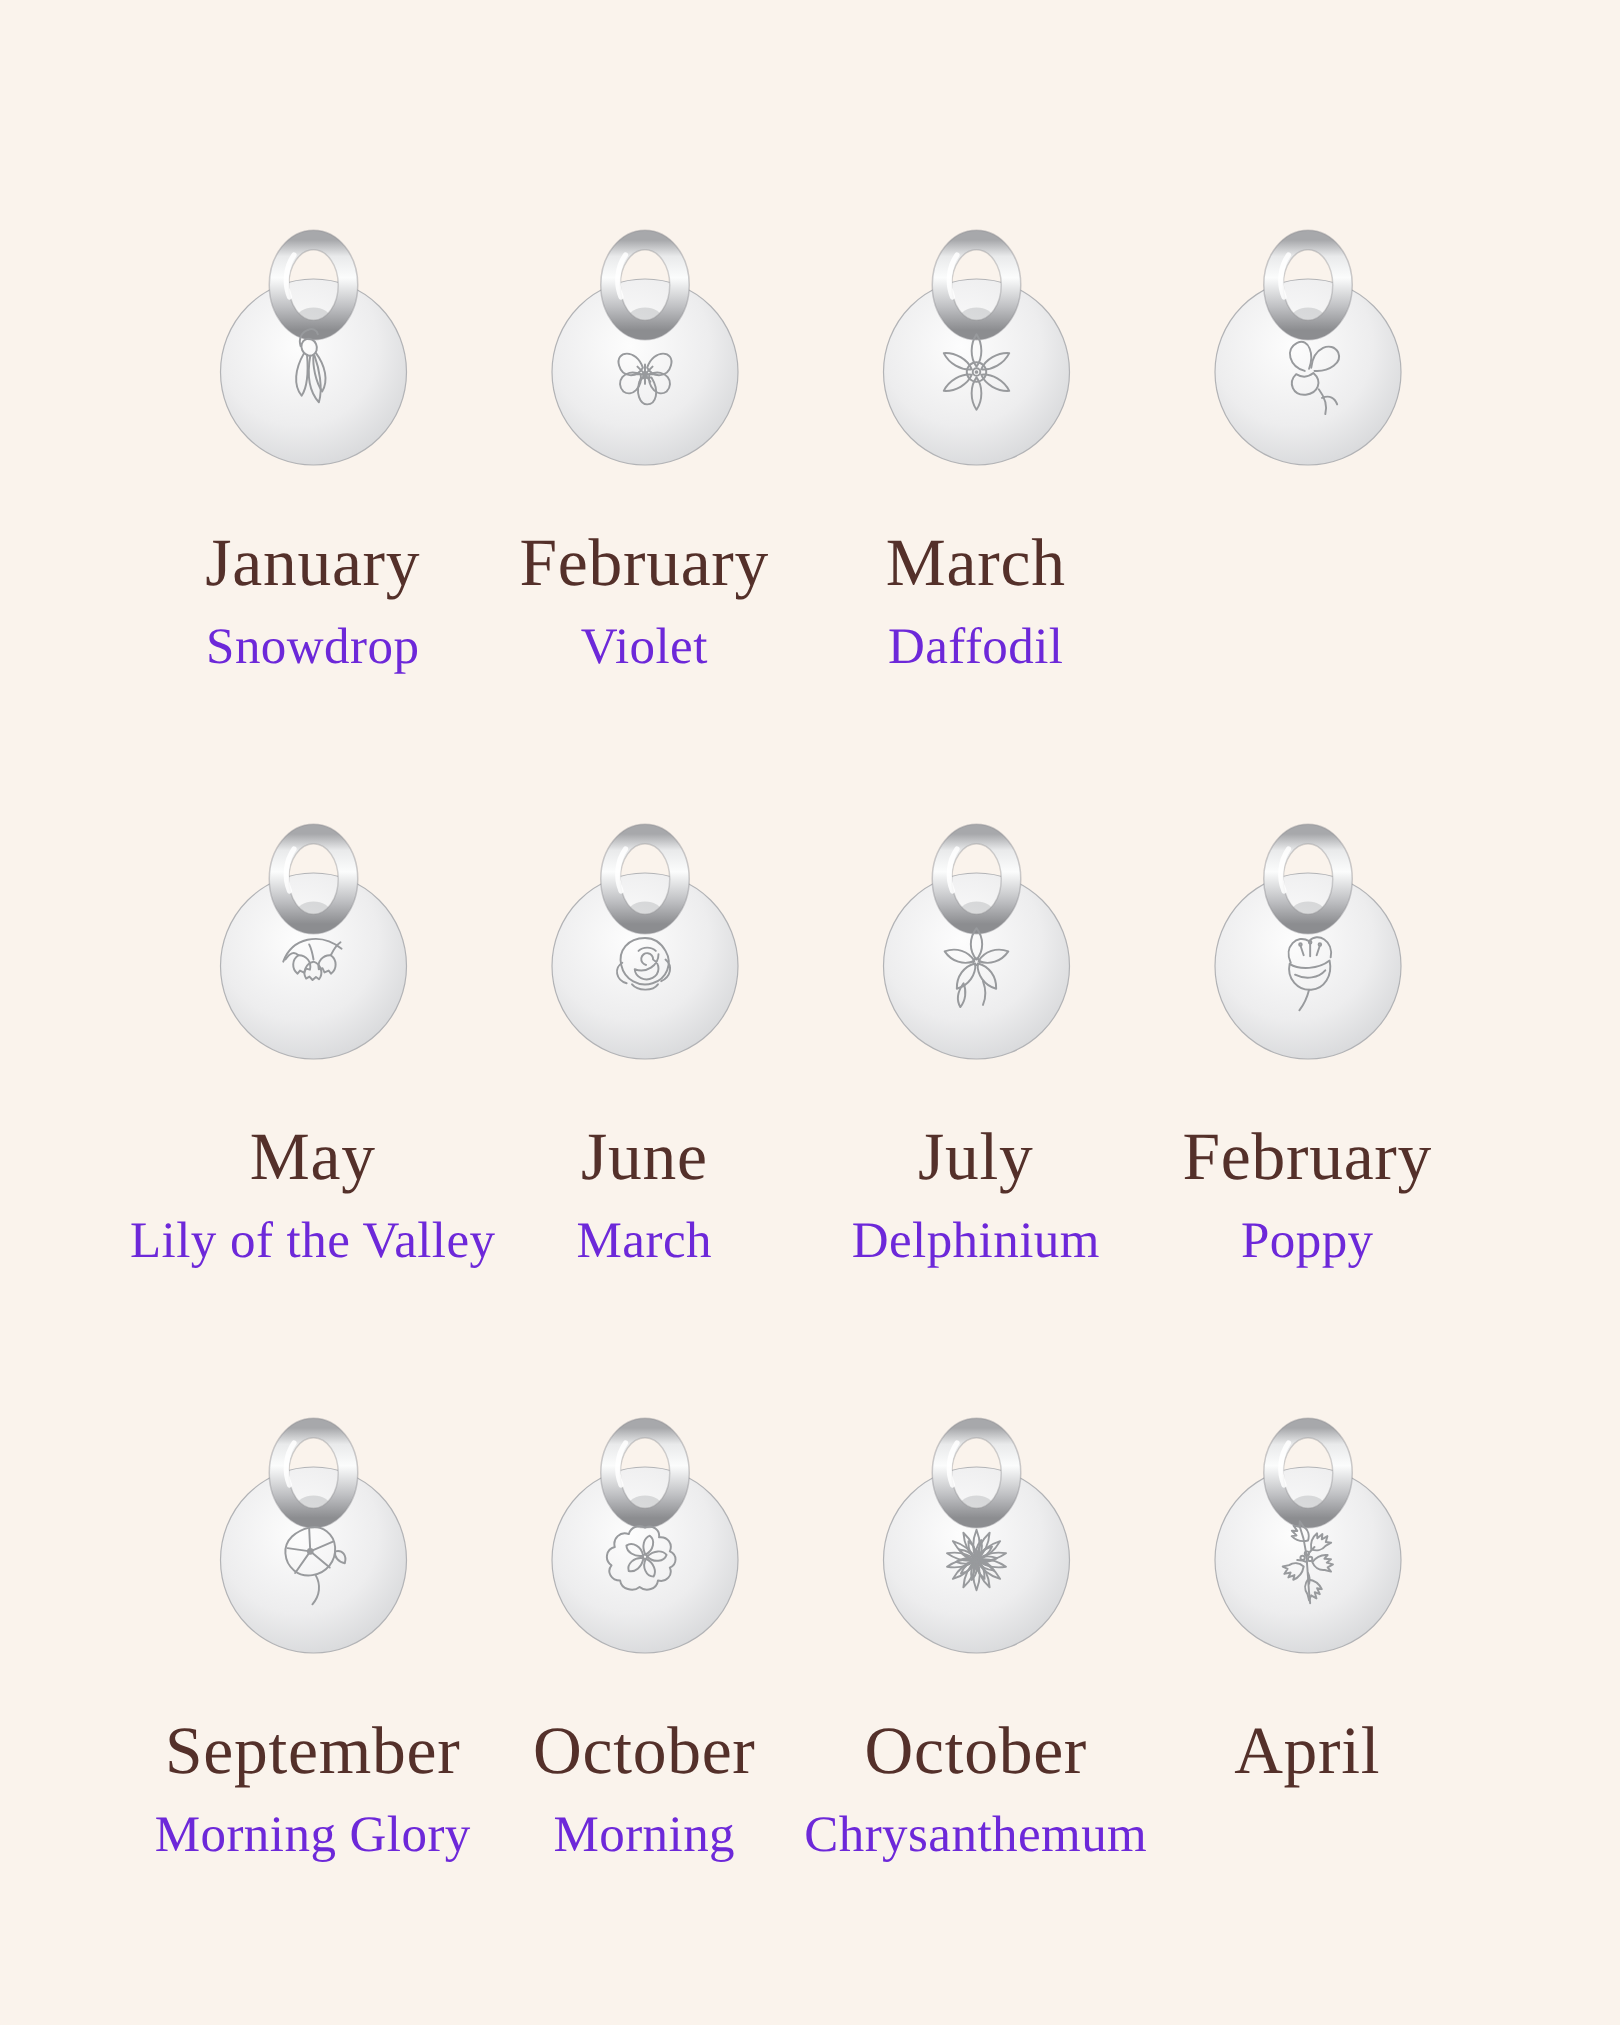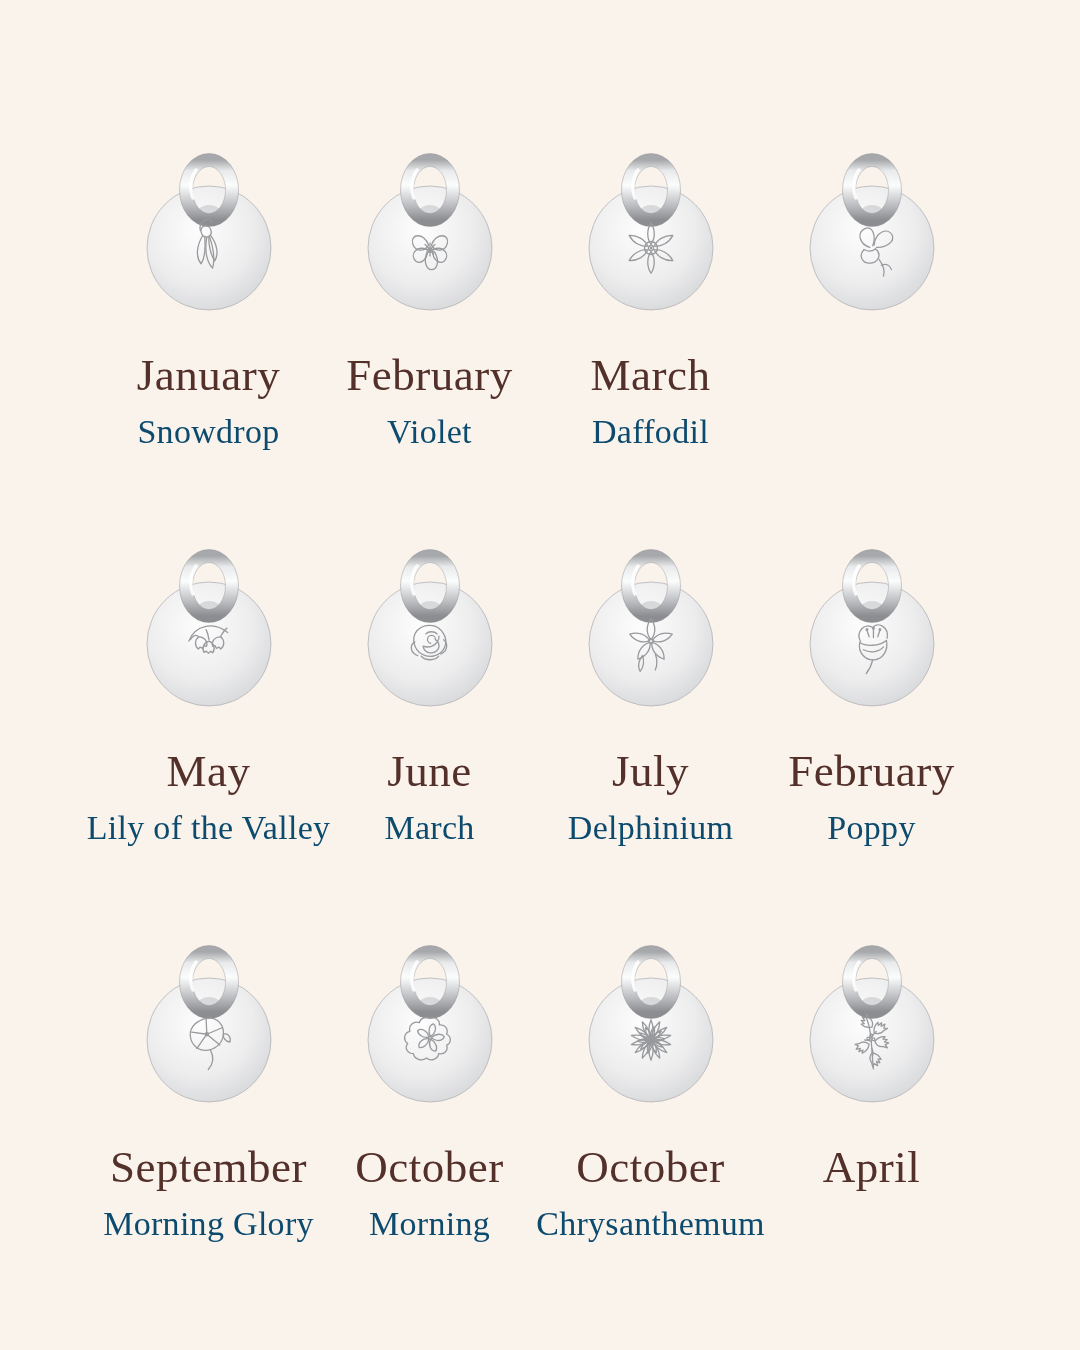--- a/index.html
+++ b/index.html
@@ -15,21 +15,21 @@
     padding-top:152px;
     row-gap:98px;
   }
   .cell{display:flex;flex-direction:column;align-items:center;}
   .charm-svg{width:150px;height:160px;display:block;}
   .month{
     margin-top:40px;font-size:45px;line-height:1.05;color:#54302a;
     letter-spacing:0.5px;white-space:nowrap;text-align:center;
   }
   .flower{
-    margin-top:15px;font-size:34px;line-height:1.05;color:#0c4a6e;
+    margin-top:15px;font-size:34px;line-height:1.05;color:#6d28d9;
     letter-spacing:0.3px;white-space:nowrap;text-align:center;
   }
 </style>
 </head>
 <body>
 
 <svg width="0" height="0" style="position:absolute" aria-hidden="true">
   <defs>
     <radialGradient id="discGrad" cx="42%" cy="36%" r="78%">
       <stop offset="0%" stop-color="#fdfdfd"></stop>

